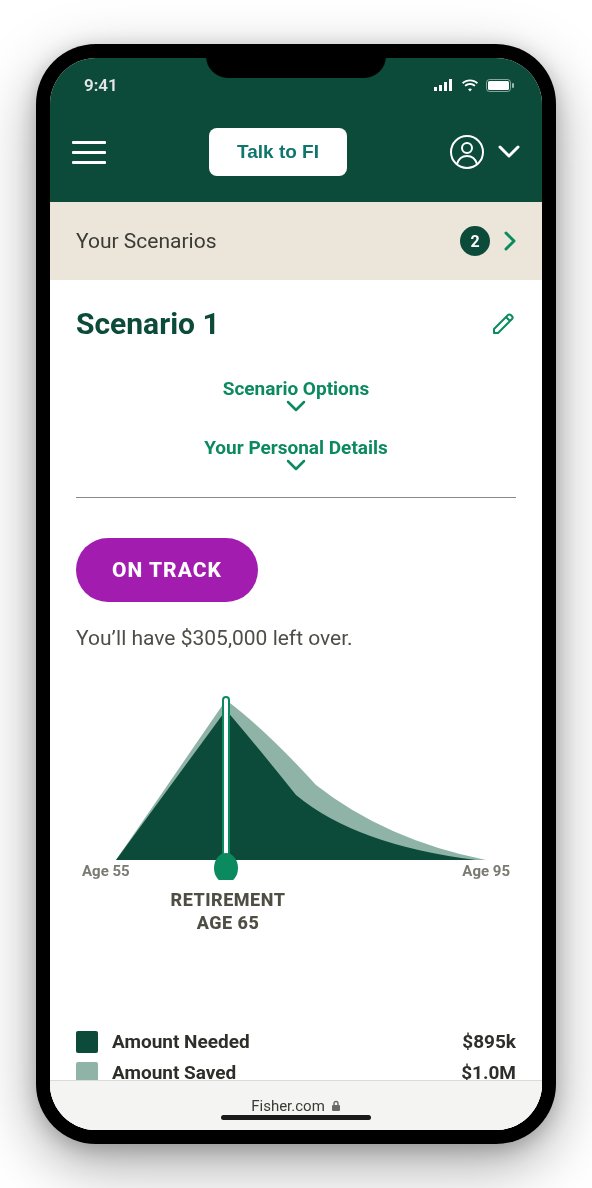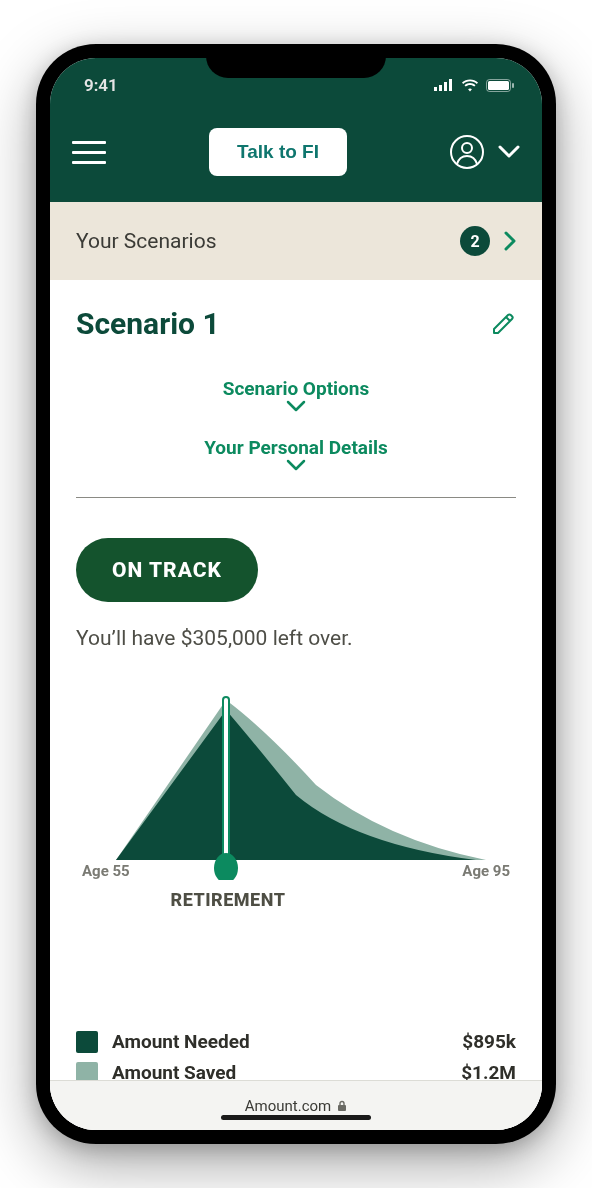--- a/index.html
+++ b/index.html
@@ -103,21 +103,21 @@
     display: flex;
     align-items: center;
     justify-content: space-between;
     padding: 12px 0;
     cursor: pointer;
     flex-direction: column;
   }
   .accordion-label { color: #0c8a5f; font-weight: 700; font-size: 19px; }
   .divider { border: none; border-top: 1px solid #8a8a84; margin: 14px 0 40px 0; }
   .status-pill {
-    background: #14532d;
+    background: #a21caf;
     color: #fff;
     font-weight: 800;
     font-size: 21px;
     letter-spacing: 1px;
     padding: 20px 36px;
     border-radius: 40px;
     display: inline-block;
     margin-bottom: 24px;
   }
   .summary-text { font-size: 21px; color: #4e4e47; margin-bottom: 40px; }
@@ -253,39 +253,40 @@
 
           <rect x="126" y="6" width="8" height="172" rx="4" fill="#0c8a5f"></rect>
           <rect x="128" y="8" width="4" height="168" rx="2" fill="#fff"></rect>
 
           <ellipse cx="130" cy="178" rx="12" ry="15" fill="#0c8a5f"></ellipse>
         </svg>
         <span class="axis-label axis-left">Age 55</span>
         <span class="axis-label axis-right">Age 95</span>
         <div class="retire-label">
           <div>RETIREMENT</div>
+          <div>AGE 65</div>
         </div>
       </div>
 
       
       <div class="legend-row">
         <span class="legend-swatch" style="background:#0c4a3a"></span>
         <span class="legend-label">Amount Needed</span>
         <span class="legend-value">$895k</span>
       </div>
       <div class="legend-row">
         <span class="legend-swatch" style="background:#8fb3a6"></span>
         <span class="legend-label">Amount Saved</span>
-        <span class="legend-value">$1.2M</span>
+        <span class="legend-value">$1.0M</span>
       </div>
 
     </div>
 
     <div class="browser-bar">
-      <span>Amount.com</span>
+      <span>Fisher.com</span>
       <svg width="10" height="12" viewBox="0 0 10 12">
           <rect x="1" y="5" width="8" height="6" rx="1" fill="#6a6a64"></rect>
           <path d="M3 5V3.5a2 2 0 014 0V5" fill="none" stroke="#6a6a64" stroke-width="1.4"></path>
         </svg>
     </div>
     <div class="home-indicator"></div>
 
   </div>
 </div>
 

